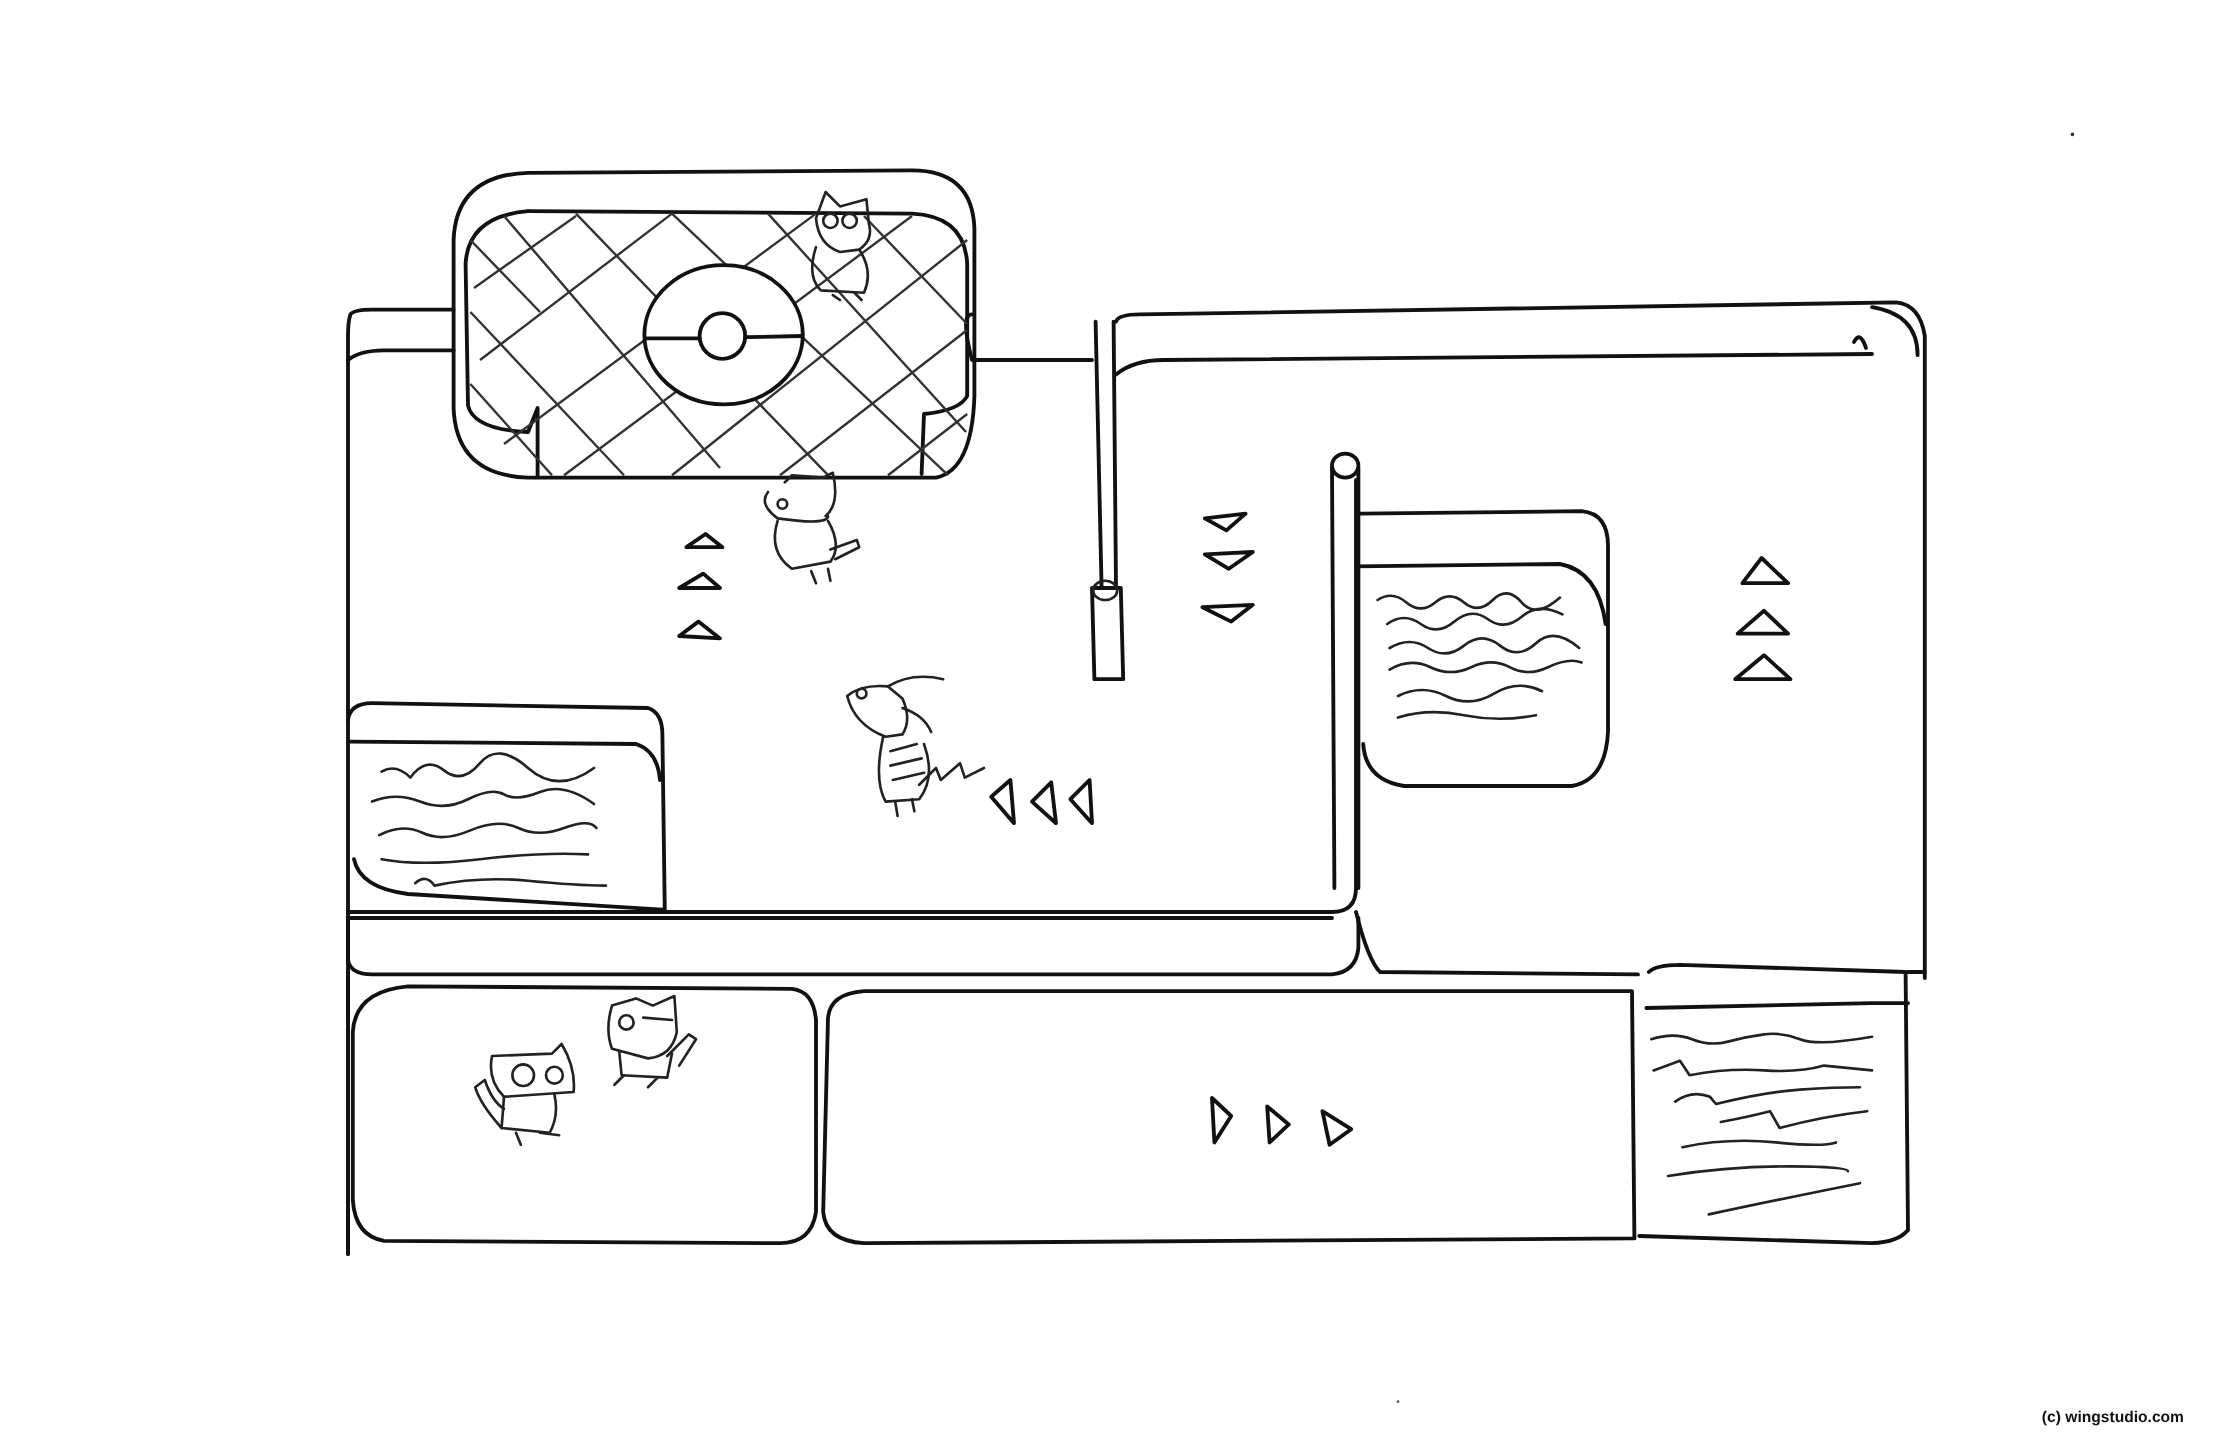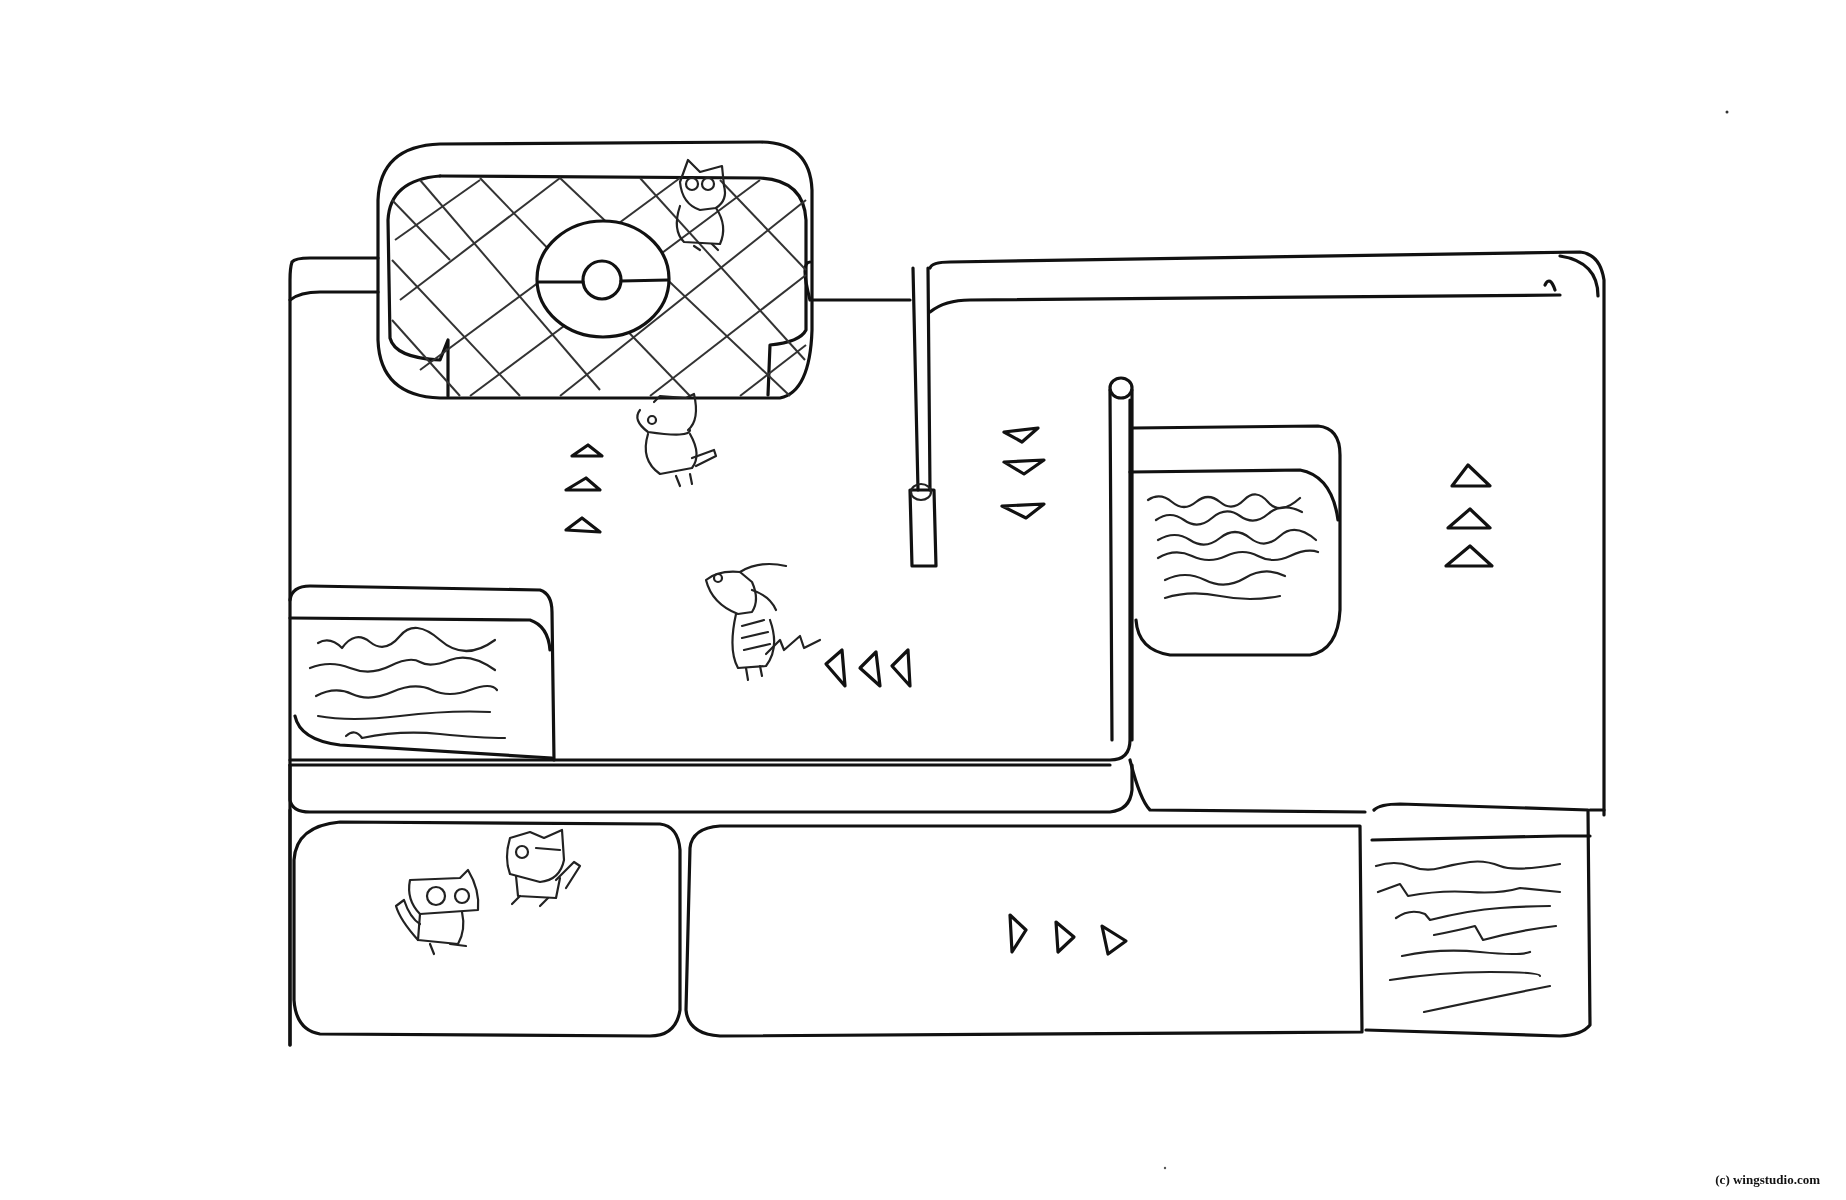--- a/index.html
+++ b/index.html
@@ -3,21 +3,21 @@
 <meta charset="utf-8">
 <style>
   html, body { margin: 0; padding: 0; background: #ffffff; }
   body { width: 1846px; height: 1200px; position: relative; overflow: hidden; font-family: "DejaVu Sans", sans-serif; }
   #map { position: absolute; left: 0; top: 0; width: 1846px; height: 1200px; }
   #map svg { width: 1846px; height: 1200px; display: block; }
   .ink { fill: none; stroke: #111; stroke-width: 3.2; stroke-linecap: round; stroke-linejoin: round; }
   .thin { fill: none; stroke: #222; stroke-width: 2.2; stroke-linecap: round; stroke-linejoin: round; }
   .hatch { fill: none; stroke: #333; stroke-width: 2; }
   .white { fill: #fff; }
-  .credit { position: absolute; right: 26px; bottom: 12px; font-family: Liberation Serif, serif; font-size: 13px; font-weight: bold; color: #111; }
+  .credit { position: absolute; right: 26px; bottom: 12px; font-family: Liberation Sans, sans-serif; font-size: 13px; font-weight: bold; color: #111; }
 </style>
 </head>
 <body>
 
 <div id="map">
 <svg viewBox="0 0 1846 1200" xmlns="http://www.w3.org/2000/svg">
 
   <g>
 
     <path class="ink" d="M292 262 Q290 268 290 280 L290 1045 M292 262 Q295 258 310 258 L378 258"></path>

